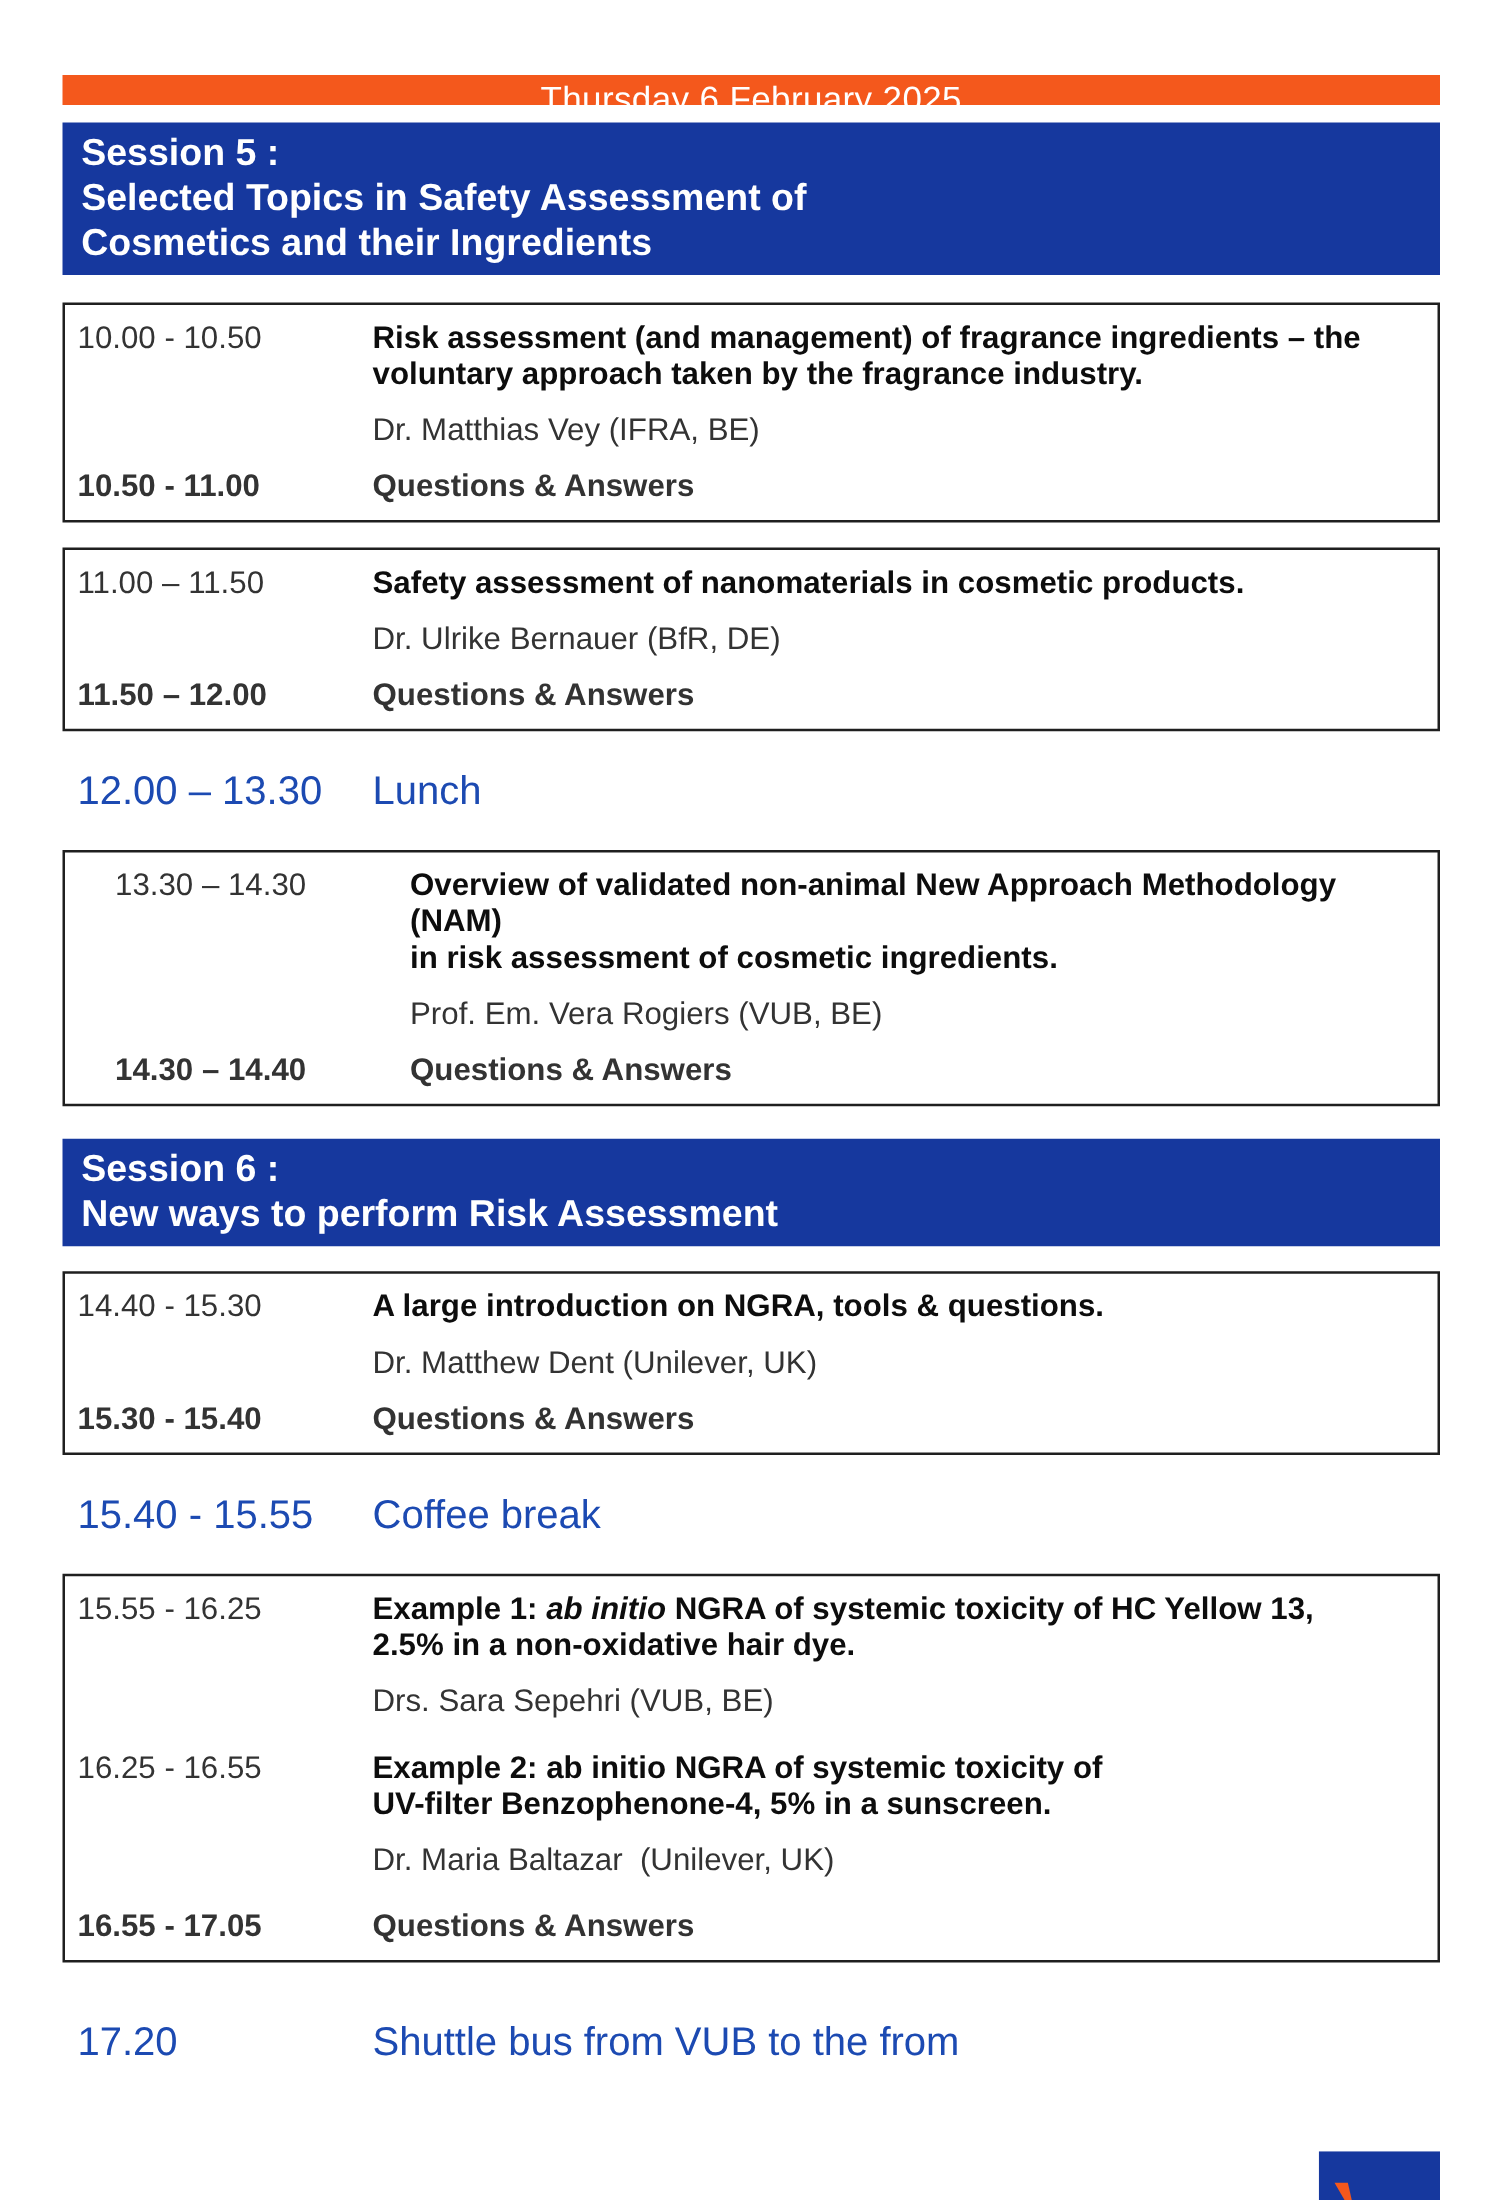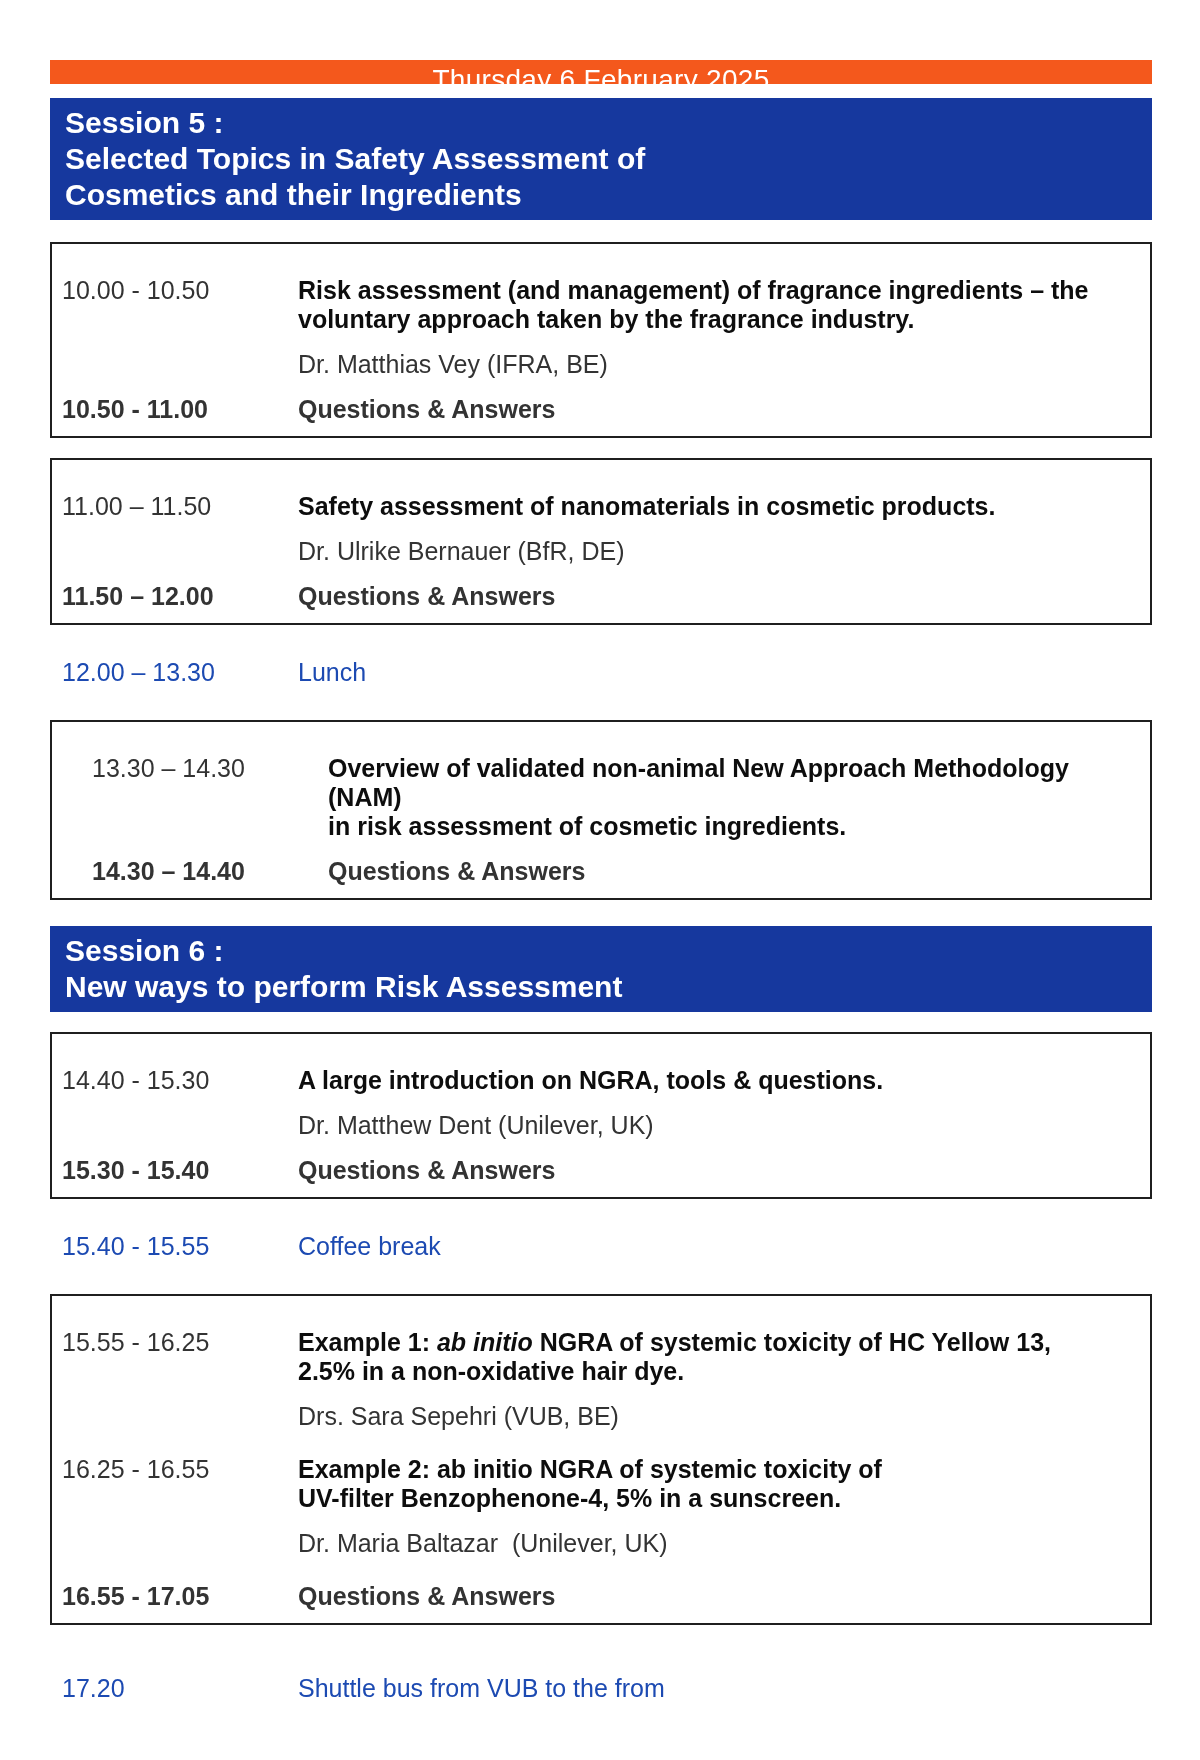--- a/index.html
+++ b/index.html
@@ -33,30 +33,30 @@
   }
   .session-bar .session-label{width:233px;flex:none;}
   .session-bar .session-title{flex:1;white-space:pre-line;}
   .agenda-box{
     border:2px solid #1f1f1f;
     margin-top:22px;
     padding:12px 14px 12px 10px;
     font-size:25px;
     line-height:29px;
   }
-  .row{display:flex;align-items:flex-start;margin-top:20px;}
+  .row{display:flex;align-items:flex-start;}
   .col-time{width:236px;flex:none;color:#333333;}
   .col-desc{flex:1;}
   .talk-title{font-weight:bold;color:#0d0d0d;white-space:pre-line;line-height:29px;}
   .speaker{margin-top:16px;color:#333333;white-space:pre-wrap;}
   .qa-row{margin-top:16px;font-weight:bold;}
   .gap-lg{margin-top:24px;}
   .break-row{
     display:flex;
-    font-size:25px;line-height:31px;
+    font-size:32px;line-height:31px;
     color:var(--text-blue,#1C4AB2);
     margin:32px 0 32px 0;
     padding-left:12px;
     justify-content:flex-end;
   }
   .break-row .col-time{width:236px;color:var(--text-blue,#1C4AB2);}
   .shuttle-row{margin:48px 0 0 0;}
   .logo-block{
     margin-top:72px;
     display:flex;
@@ -115,20 +115,21 @@
   <div class="col-time">12.00 – 13.30</div>
   <div class="col-desc">Lunch</div>
 </div>
 
 <div class="agenda-box" style="margin-top:0;padding-left:40px;">
   <div class="row">
     <div class="col-time">13.30 – 14.30</div>
     <div class="col-desc">
       <div class="talk-title">Overview of validated non-animal New Approach Methodology (NAM)
 in risk assessment of cosmetic ingredients.</div>
+      <div class="speaker">Prof. Em. Vera Rogiers (VUB, BE)</div>
     </div>
   </div>
   <div class="row qa-row">
     <div class="col-time">14.30 – 14.40</div>
     <div class="col-desc">Questions &amp; Answers</div>
   </div>
 </div>
 
 <div class="session-bar" style="margin-top:26px;">
   <div class="session-label">Session 6 :</div>

